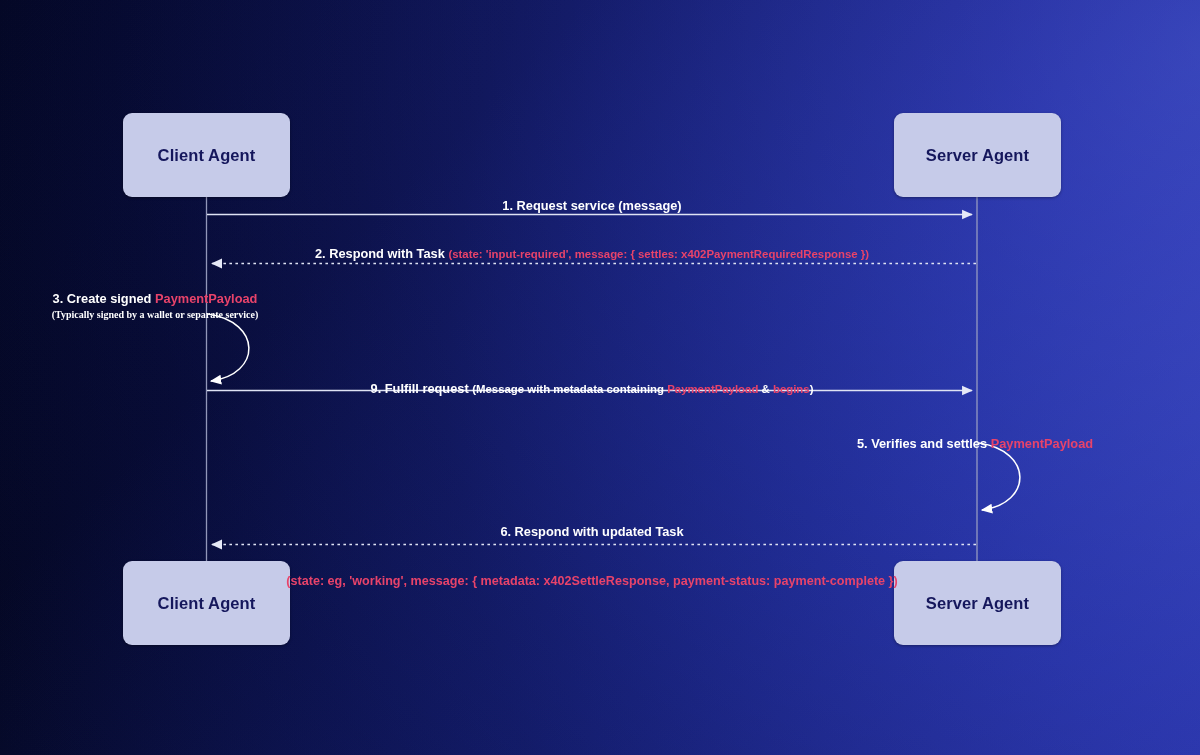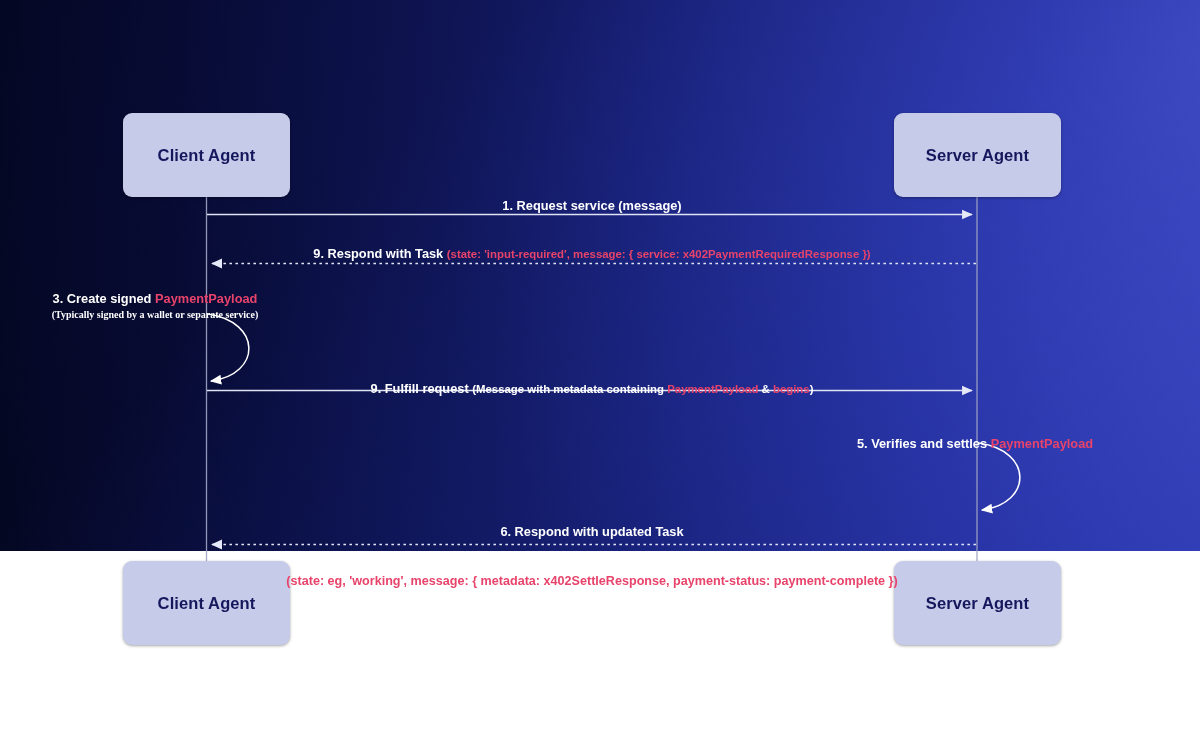--- a/index.html
+++ b/index.html
@@ -2,21 +2,21 @@
 <html><head>
 <meta charset="utf-8">
 <title>x402 A2A Payment Sequence Diagram</title>
 <style>
   * { margin:0; padding:0; box-sizing:border-box; }
   html, body {
     width:1200px; height:755px; overflow:hidden;
     font-family:"Liberation Sans", sans-serif;
   }
   #stage {
-    position:relative; width:1200px; height:551px;
+    position:relative; width:1200px; height:755px;
     background:
       radial-gradient(circle at 101% 6%, #232a7e 0%, #1b2070 14%, #141a5e 28%, #0d1248 44%, #070a2c 62%, #03051a 78%, #01020a 100%),
       radial-gradient(circle at 118% 48%, #1a1f68 0%, #0f1350 30%, #05071f 66%, #01020a 100%),
       linear-gradient(135deg, #01020a 0%, #02030e 30%, #0a0f3c 68%, #151a62 100%);
     background-blend-mode: screen, screen, normal;
   }
   #diagram { position:absolute; inset:0; }
 
   
   .pbox {
@@ -97,22 +97,22 @@
   </div>
   <div class="pbox" style="left:894px; top:561px; width:167px; height:84px;">
     <span>Server Agent</span>
   </div>
 
   <div class="msg center" style="left:592px; top:197px;">
     <span>1. Request service (message)</span>
   </div>
 
   <div class="msg center" style="left:592px; top:245px;">
-    <span>9. Respond with Task</span>
-    <span class="accent small">(state: 'input-required', message: { service: x402PaymentRequiredResponse })</span>
+    <span>2. Respond with Task</span>
+    <span class="accent small">(state: 'input-required', message: { settles: x402PaymentRequiredResponse })</span>
   </div>
 
   <div class="msg center" style="left:155px; top:290px;text-align:center;">
     <span>3. Create signed</span>
     <span class="accent">PaymentPayload</span>
     <span class="sub">(Typically signed by a wallet or separate service)</span>
   </div>
 
   <div class="msg center" style="left:592px; top:380px;">
     <span>9. Fulfill request</span>

